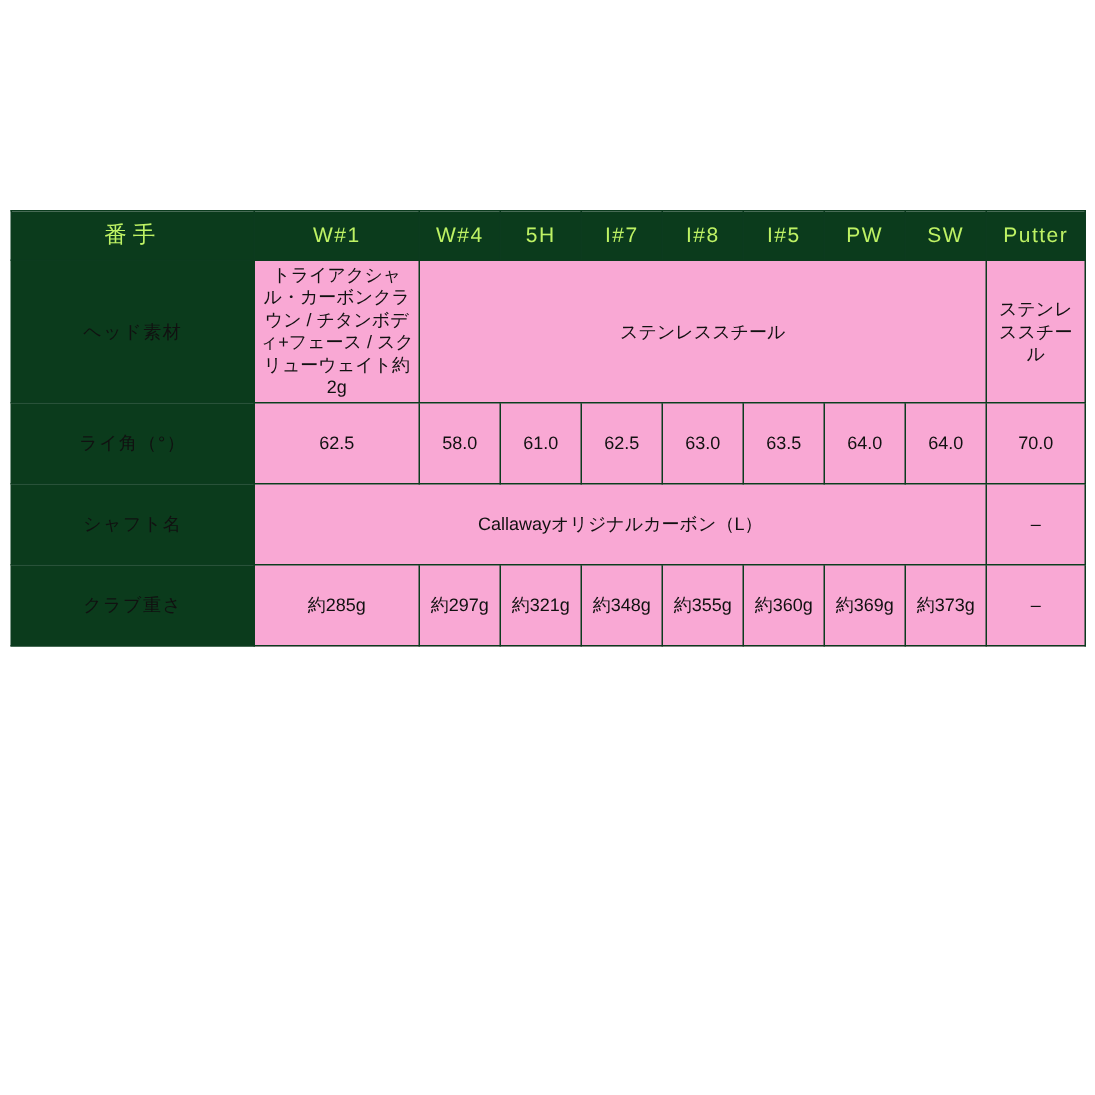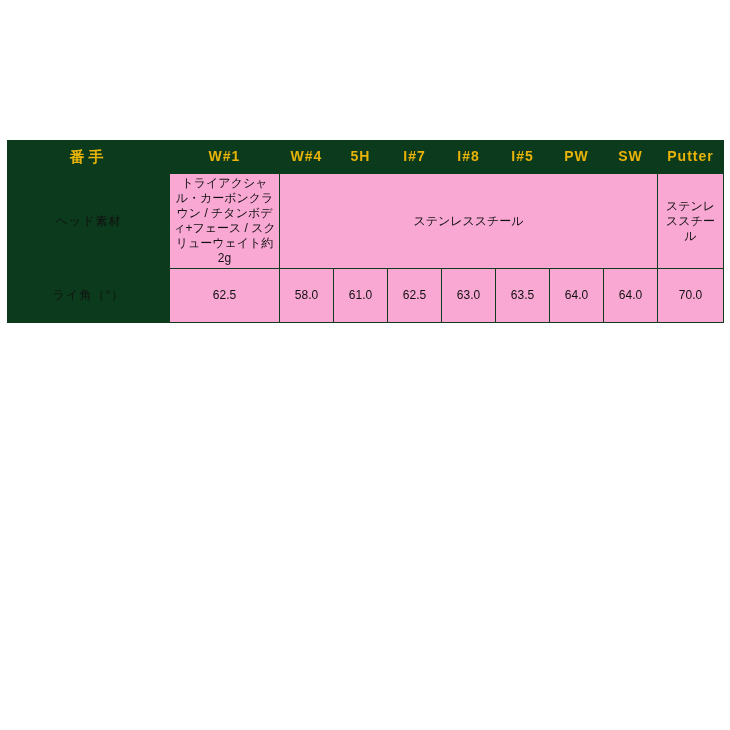--- a/index.html
+++ b/index.html
@@ -38,22 +38,22 @@
     vertical-align: middle;
     font-size: 12px;
     color: #111111;
     font-weight: normal;
     line-height: 1.25;
     word-break: break-all;
   }
   
   tr.head-row th {
     background: #0b3b1c;
-    color: #eab308;
-    font-weight: bold;
+    color: #bef264;
+    font-weight: normal;
     font-size: 14px;
     height: 28px;
     letter-spacing: 1px;
     text-align: center;
   }
   tr.head-row th.corner {
     font-size: 15px;
     letter-spacing: 4px;
   }
   
@@ -138,19 +138,36 @@
           <td class="val">58.0</td>
           <td class="val">61.0</td>
           <td class="val">62.5</td>
           <td class="val">63.0</td>
           <td class="val">63.5</td>
           <td class="val">64.0</td>
           <td class="val">64.0</td>
           <td class="val">70.0</td>
         </tr>
 
+        <tr class="r-h-norm">
+          <td class="rowlabel">シャフト名</td>
+          <td class="val shaft-center" colspan="8">Callawayオリジナルカーボン（L）</td>
+          <td class="val dash">–</td>
+        </tr>
 
 
 
+        <tr class="r-h-norm">
+          <td class="rowlabel">クラブ重さ</td>
+          <td class="val">約285g</td>
+          <td class="val small">約297g</td>
+          <td class="val small">約321g</td>
+          <td class="val small">約348g</td>
+          <td class="val small">約355g</td>
+          <td class="val small">約360g</td>
+          <td class="val small">約369g</td>
+          <td class="val small">約373g</td>
+          <td class="val dash">–</td>
+        </tr>
       </tbody>
     </table>
   </div>
 </div>
 
 </body></html>

